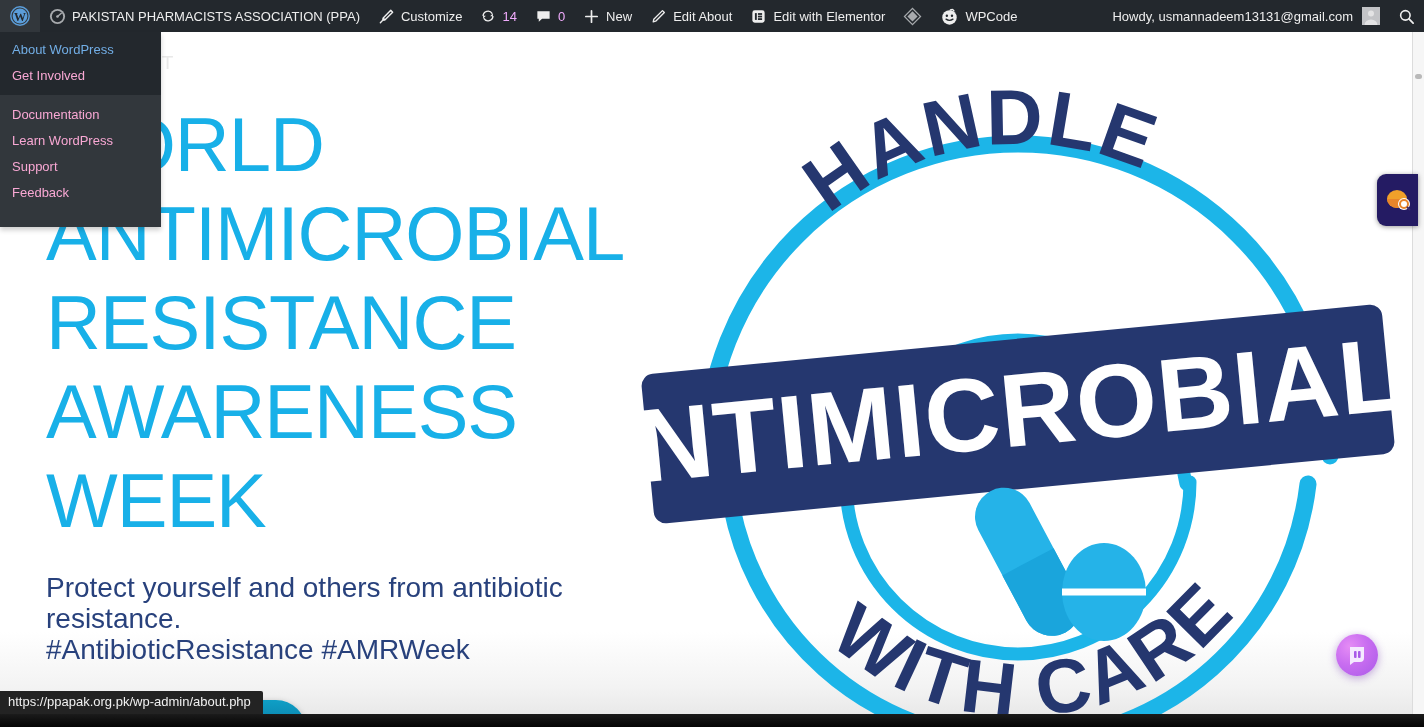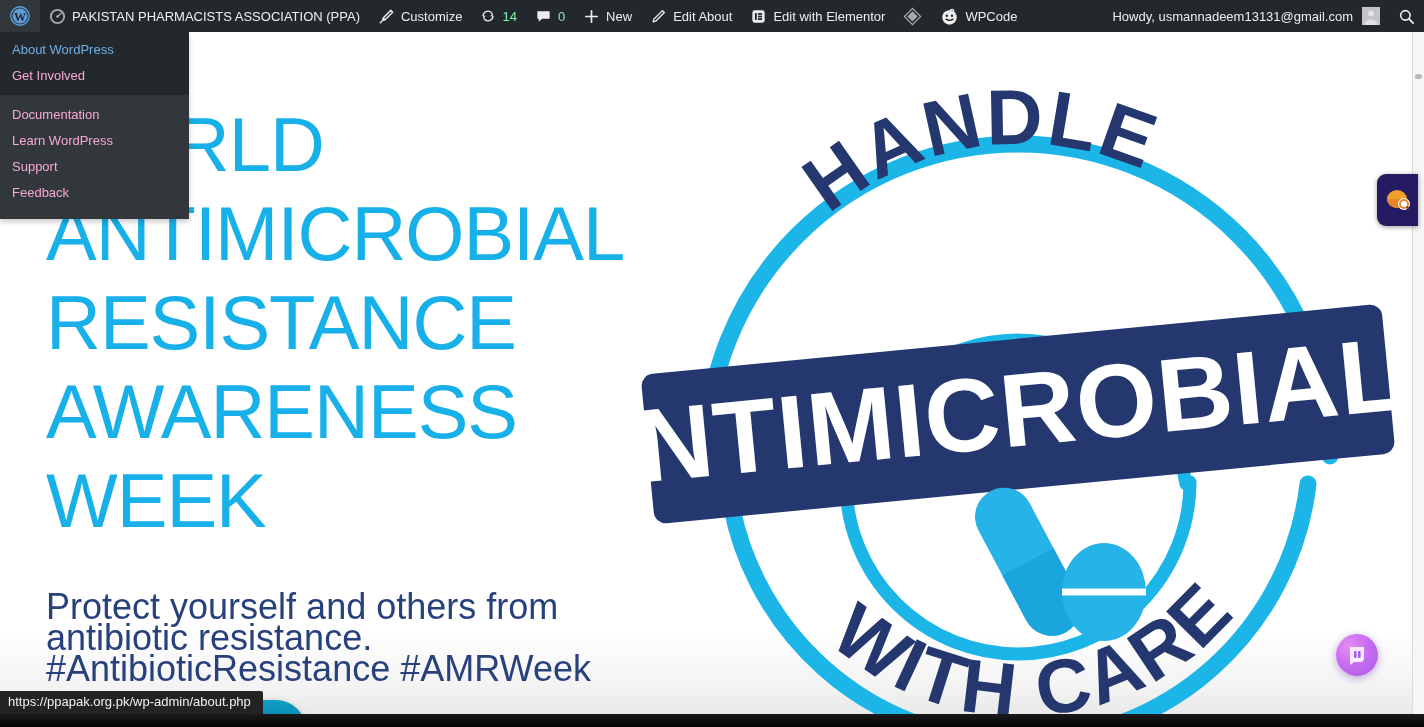--- a/index.html
+++ b/index.html
@@ -51,26 +51,25 @@
     font-weight: 400;
     letter-spacing: -1px;
     color: #18b0e8;
     white-space: pre-line;
   }
 
   .subhead {
     position: absolute;
     left: 46px; top: 540px;
     width: 600px;
-    font-size: 36px;
+    font-size: 28px;
     line-height: 31px;
     font-weight: 400;
     color: #28417c;
     white-space: pre-line;
-    margin-top: 19px;
   }
 
   .more-btn {
     position: absolute;
     left: 68px; top: 668px;
     width: 238px; height: 62px;
     border: none;
     border-radius: 30px;
     background: linear-gradient(180deg,#0f9fc6 0%,#0a7fa8 45%,#06465f 100%);
     color: #ffffff;
@@ -156,39 +155,39 @@
     gap: 6px;
     padding: 0 9px;
     height: 32px;
     color: #eeeeee;
     white-space: nowrap;
     cursor: pointer;
   }
   .ab-item.active { background: #32373c; }
   .ab-logo { padding: 0 10px; }
   .ab-spacer { flex: 1 1 auto; }
-  .ab-count { color: #86efac; font-size: 13px; }
+  .ab-count { color: #f0abfc; font-size: 13px; }
   .ab-ico { display: inline-flex; align-items: center; justify-content: center; }
   .ab-ico svg { display: block; }
   .avatar-box {
     width: 18px; height: 18px;
     background: #c3c4c7;
     display: flex; align-items: flex-end; justify-content: center;
     overflow: hidden;
     margin-left: 3px;
   }
 
   
   #wp-dropdown {
     position: absolute;
     left: 0; top: 32px;
-    width: 189px;
+    width: 161px;
     background: #32373c;
     z-index: 60;
-    padding-bottom: 11px;
+    padding-bottom: 19px;
     box-shadow: 0 3px 5px rgba(0,0,0,.2);
   }
   .dd-group.top { background: #23282d; padding: 5px 0 6px 0; }
   .dd-group.bottom { background: #32373c; padding: 7px 0 2px 0; }
   .dd-item {
     display: block;
     padding: 4px 12px;
     font-size: 13px;
     line-height: 18px;
     color: #f9a8d4;

